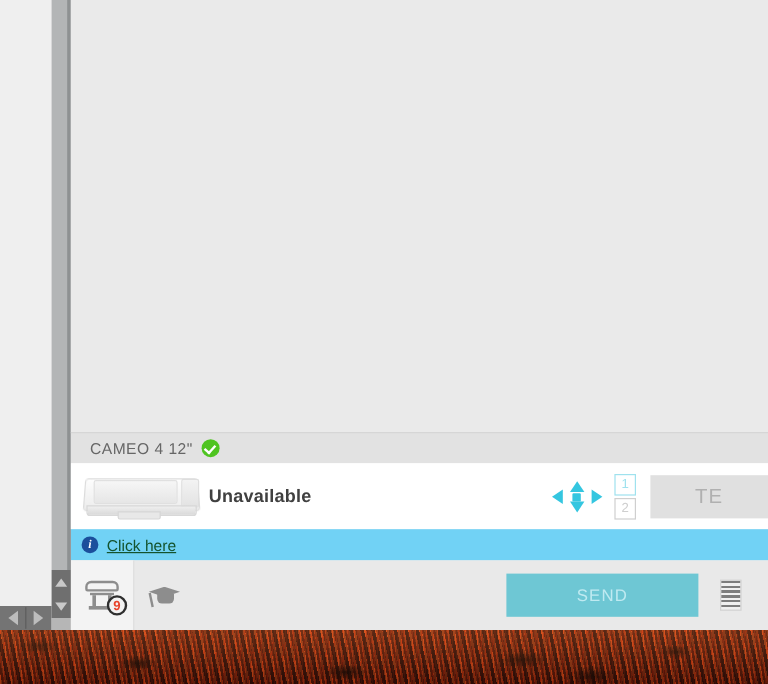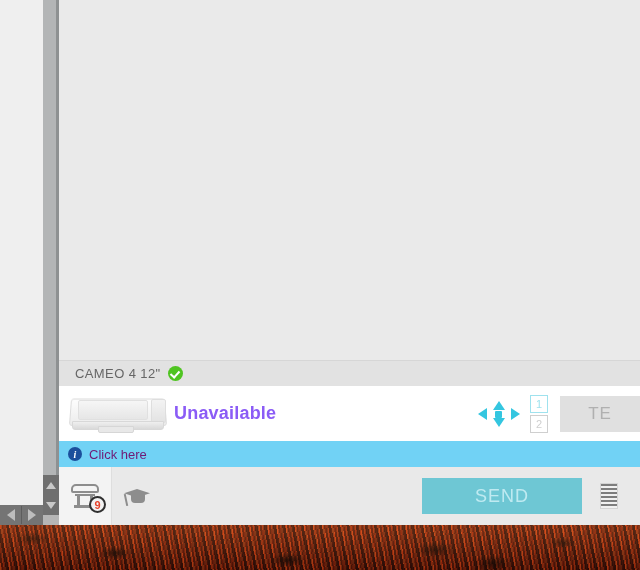--- a/index.html
+++ b/index.html
@@ -138,21 +138,21 @@
     position:absolute;left:4px;top:27px;width:90px;height:7px;
     background:linear-gradient(180deg,#efefef,#d9d9d9);
     border:1px solid #d8d8d8;border-radius:0 0 3px 3px;
   }
   .m-tray{
     position:absolute;left:30px;top:32px;width:34px;height:5px;
     background:#e8e8e8;border:1px solid #d6d6d6;border-radius:0 0 2px 2px;
   }
 
   .status-unavailable{
-    font-size:18px;font-weight:bold;color:#8b5cf6;
+    font-size:15px;font-weight:bold;color:#404040;
     margin-left:6px;letter-spacing:.2px;
   }
 
   #device-row-right{
     margin-left:auto;display:flex;align-items:center;height:100%;
   }
 
   
   .pan{
     position:relative;width:42px;height:26px;flex:0 0 auto;margin-right:10px;
@@ -168,40 +168,40 @@
   .pages{display:flex;flex-direction:column;gap:2px;margin-right:12px;}
   .pg{
     width:18px;height:18px;box-sizing:border-box;
     display:flex;align-items:center;justify-content:center;
     font-size:11px;border:1px solid #cfcfcf;color:#cfcfcf;background:#fff;
   }
   .pg.active{border-color:#9fe2ee;color:#9fe2ee;}
 
   
   #test-btn{
-    width:80px;height:36px;background:#e0e0e0;
+    width:98px;height:36px;background:#e0e0e0;
     display:flex;align-items:center;justify-content:center;
     color:#b0b0b0;font-size:17px;letter-spacing:1px;
     overflow:hidden;white-space:nowrap;
   }
 
   
   #info-bar{
     position:absolute;left:59px;top:441px;width:581px;height:26px;
     background:#71d2f5;display:flex;align-items:center;padding-left:9px;
     box-sizing:border-box;
   }
   .info-icon{
     width:14px;height:14px;border-radius:50%;background:#1b4f9c;
     color:#fff;font-size:10px;font-weight:bold;font-style:italic;
     display:flex;align-items:center;justify-content:center;
     flex:0 0 auto;margin-right:7px;font-family:"Liberation Serif",serif;
   }
   #info-bar .i-link{
-    font-size:13px;color:#701a75;cursor:pointer;
+    font-size:13px;color:#14532d;text-decoration:underline;cursor:pointer;
   }
   #info-bar .i-text{font-size:13px;color:#12314f;margin-left:4px;}
 
   
   #bottom-bar{
     position:absolute;left:59px;top:467px;width:581px;height:58px;
     background:#e9e9e9;display:flex;align-items:center;
   }
   .tb-cell{
     width:52px;height:58px;display:flex;align-items:center;justify-content:center;
@@ -251,21 +251,21 @@
   .cap-ico .cap-tassel{
     position:absolute;left:2px;top:10px;width:2px;height:12px;background:#8d8d8d;
     transform:rotate(-12deg);
   }
 
   
   #send-wrap{margin-left:auto;display:flex;align-items:center;}
   #send-btn{
     width:160px;height:36px;background:#6ec7d4;
     display:flex;align-items:center;justify-content:center;
-    color:#bfeaf1;font-size:18px;letter-spacing:1px;
+    color:#bfeaf1;font-size:14px;letter-spacing:1px;
     cursor:default;
   }
   .list-ico{
     width:18px;height:26px;margin-left:18px;margin-right:22px;
     background:repeating-linear-gradient(180deg,#7d7d7d 0 2px,#f0f0f0 2px 4px);
     border:1px solid #d3d3d3;box-sizing:border-box;flex:0 0 auto;
   }
 </style>
 </head>
 <body>

